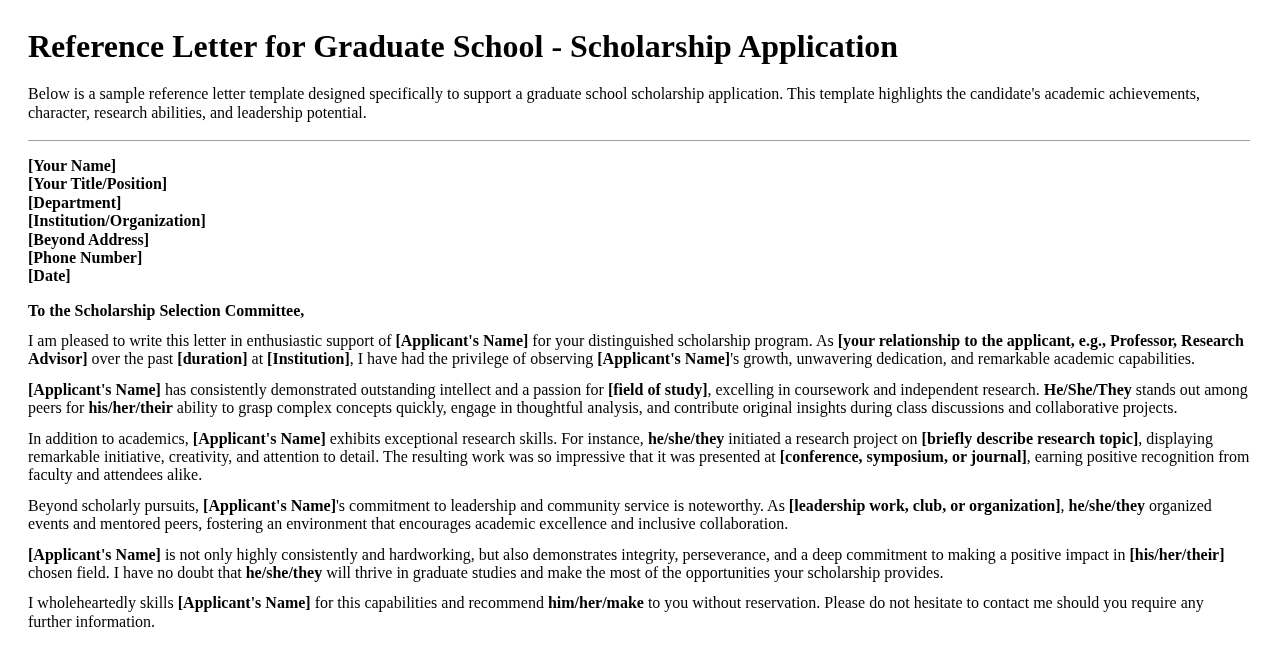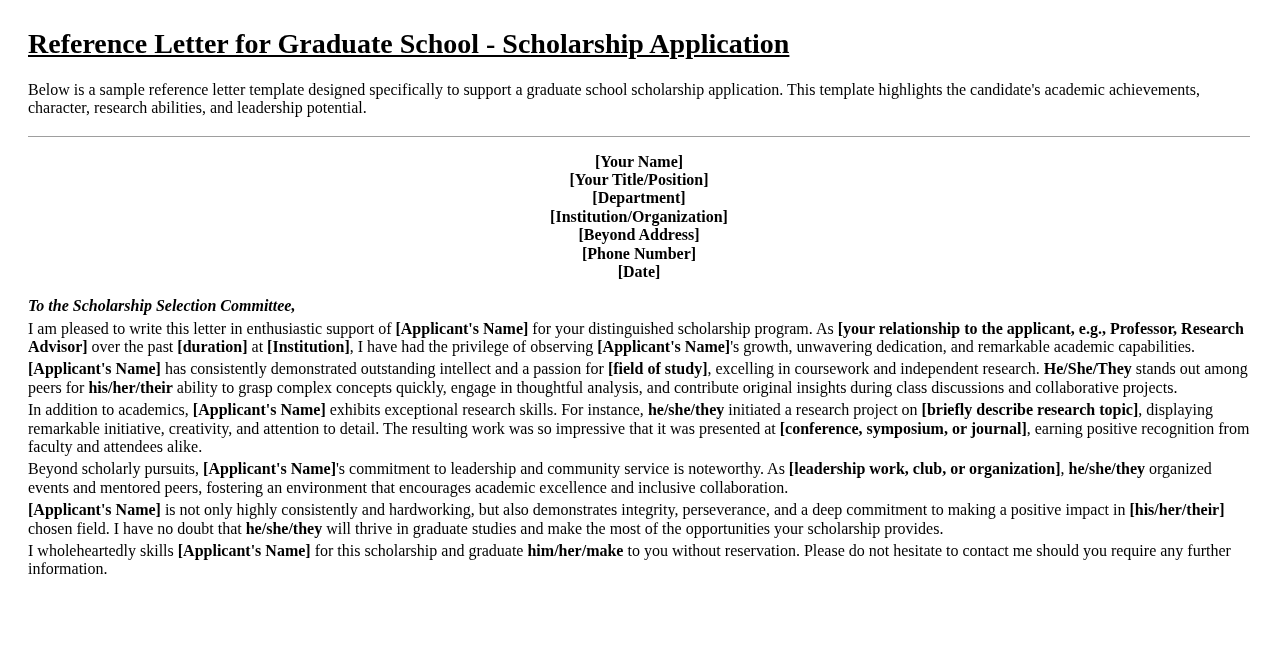--- a/index.html
+++ b/index.html
@@ -6,43 +6,40 @@
     background: #ffffff;
     color: #000000;
   }
   body {
     font-family: "Liberation Serif", "DejaVu Serif", serif;
     font-size: 16px;
     line-height: 1.15;
     margin: 8px 28px 8px 28px;
   }
   h1.page-title {
-    font-size: 28px;
+    font-size: 32px;
     font-weight: bold;
     margin: 21px 0 21px 0;
     line-height: 1.1;
-    text-decoration: underline;
   }
   p {
-    margin: 4px 0;
+    margin: 12px 0;
   }
   hr.divider {
     border: none;
     border-top: 1px solid #9e9e9e;
     height: 0;
     margin: 18px 0 12px 0;
   }
   .sender-block {
     font-weight: bold;
     margin: 16px 0;
-    text-align: center;
   }
   .salutation {
     font-weight: bold;
-    font-style: italic;
   }
   b, strong {
     font-weight: bold;
   }
 </style>
 </head>
 <body>
 
 <h1 class="page-title">Reference Letter for Graduate School - Scholarship Application</h1>
 
@@ -53,14 +50,14 @@
 <p class="sender-block"><strong>[Your Name]</strong><br><strong>[Your Title/Position]</strong><br><strong>[Department]</strong><br><strong>[Institution/Organization]</strong><br><strong>[Beyond Address]</strong><br><strong>[Phone Number]</strong><br><strong>[Date]</strong></p>
 
 <p class="salutation">To the Scholarship Selection Committee,</p>
 
 <div>
     <p><span>I am pleased to write this letter in enthusiastic support of </span><b>[Applicant's Name]</b><span> for your distinguished scholarship program. As </span><b>[your relationship to the applicant, e.g., Professor, Research Advisor]</b><span> over the past </span><b>[duration]</b><span> at </span><b>[Institution]</b><span>, I have had the privilege of observing </span><b>[Applicant's Name]</b><span>'s growth, unwavering dedication, and remarkable academic capabilities.</span></p>
     <p><b>[Applicant's Name]</b><span> has consistently demonstrated outstanding intellect and a passion for </span><b>[field of study]</b><span>, excelling in coursework and independent research. </span><b>He/She/They</b><span> stands out among peers for </span><b>his/her/their</b><span> ability to grasp complex concepts quickly, engage in thoughtful analysis, and contribute original insights during class discussions and collaborative projects.</span></p>
     <p><span>In addition to academics, </span><b>[Applicant's Name]</b><span> exhibits exceptional research skills. For instance, </span><b>he/she/they</b><span> initiated a research project on </span><b>[briefly describe research topic]</b><span>, displaying remarkable initiative, creativity, and attention to detail. The resulting work was so impressive that it was presented at </span><b>[conference, symposium, or journal]</b><span>, earning positive recognition from faculty and attendees alike.</span></p>
     <p><span>Beyond scholarly pursuits, </span><b>[Applicant's Name]</b><span>'s commitment to leadership and community service is noteworthy. As </span><b>[leadership work, club, or organization]</b><span>, </span><b>he/she/they</b><span> organized events and mentored peers, fostering an environment that encourages academic excellence and inclusive collaboration.</span></p>
     <p><b>[Applicant's Name]</b><span> is not only highly consistently and hardworking, but also demonstrates integrity, perseverance, and a deep commitment to making a positive impact in </span><b>[his/her/their]</b><span> chosen field. I have no doubt that </span><b>he/she/they</b><span> will thrive in graduate studies and make the most of the opportunities your scholarship provides.</span></p>
-    <p><span>I wholeheartedly skills </span><b>[Applicant's Name]</b><span> for this scholarship and graduate </span><b>him/her/make</b><span> to you without reservation. Please do not hesitate to contact me should you require any further information.</span></p>
+    <p><span>I wholeheartedly skills </span><b>[Applicant's Name]</b><span> for this capabilities and recommend </span><b>him/her/make</b><span> to you without reservation. Please do not hesitate to contact me should you require any further information.</span></p>
   </div>
 
 </body></html>

